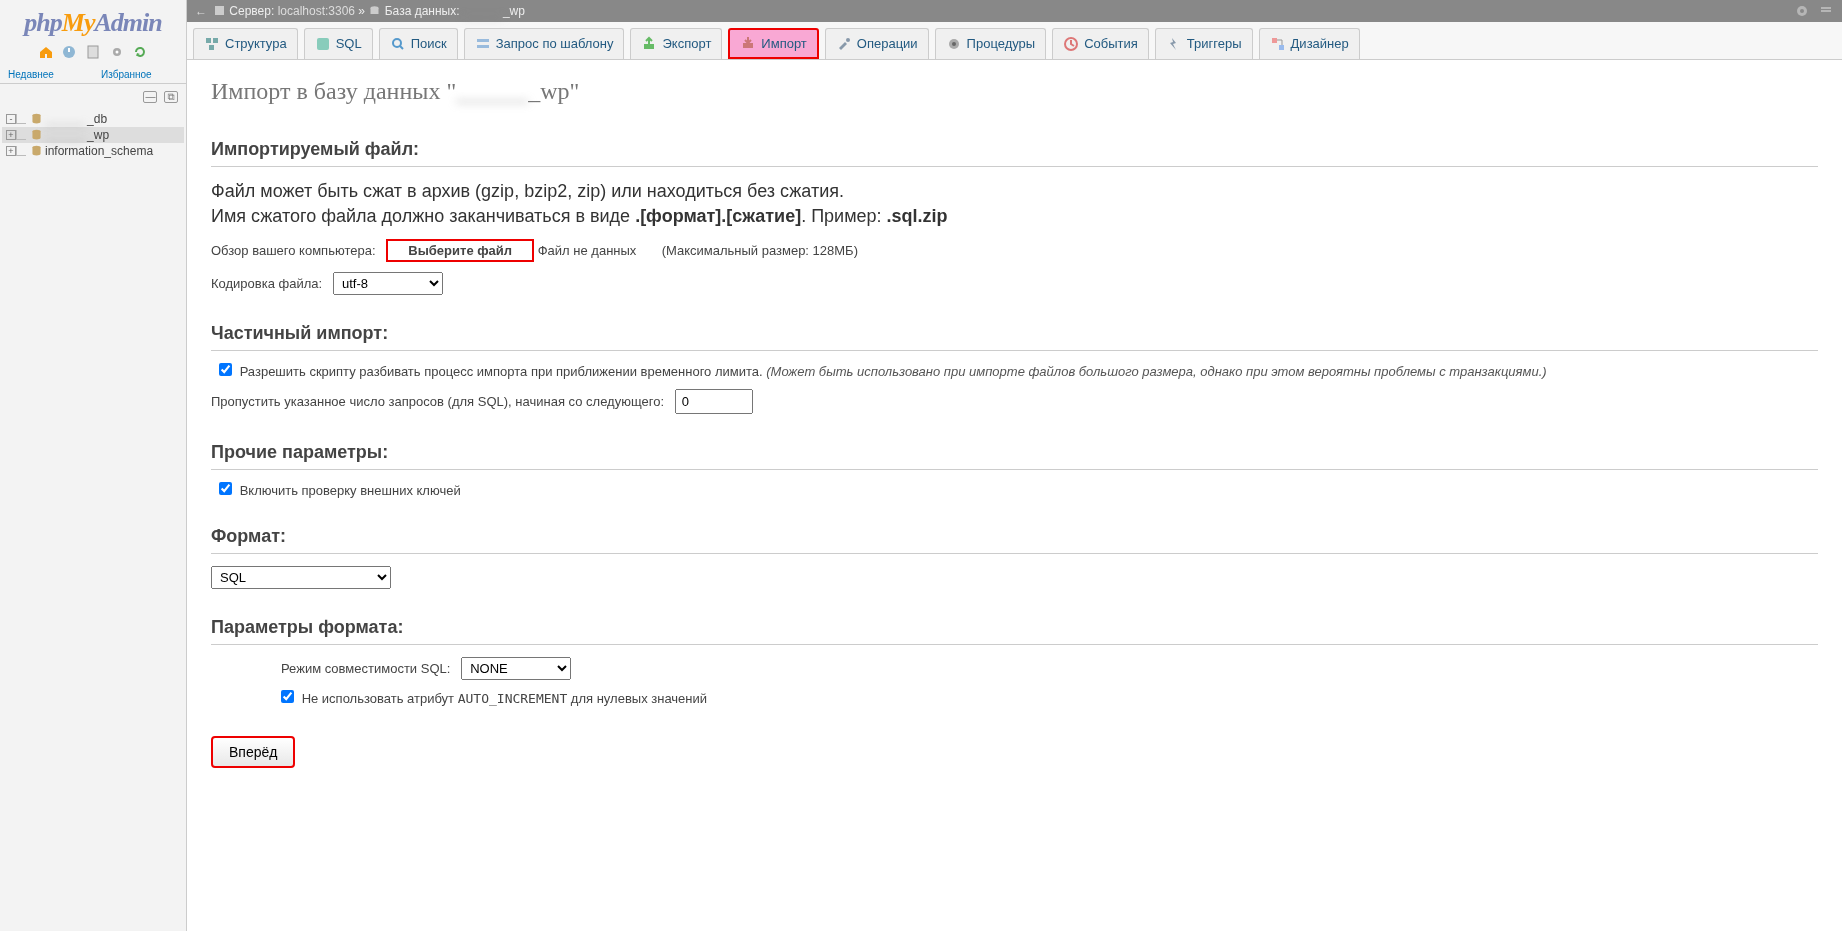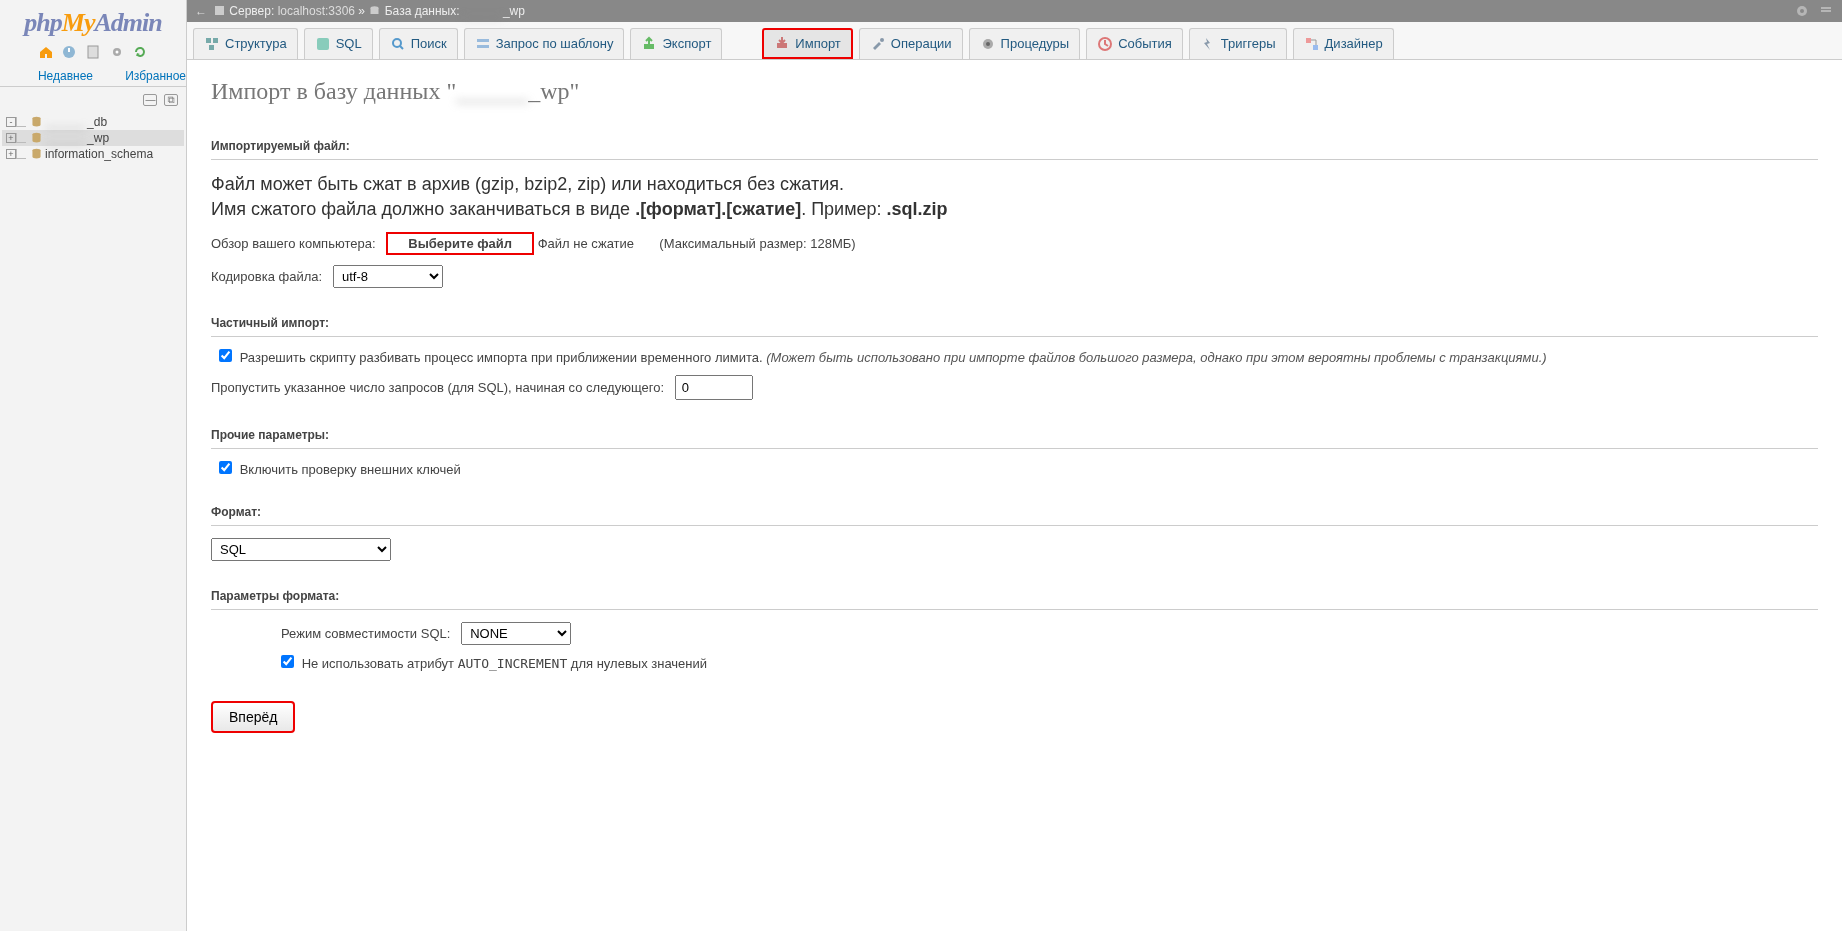--- a/index.html
+++ b/index.html
@@ -7,46 +7,46 @@
 .app { display: flex; height: 931px; width: 1842px; }
 .sidebar { width: 187px; background: #f3f3f3; border-right: 1px solid #ccc; display: flex; flex-direction: column; }
 .logo { text-align: center; padding: 8px 0 2px; }
 .logo-text { font-family: Georgia, serif; font-size: 26px; font-style: italic; font-weight: bold; letter-spacing: -1px; }
 .logo-php { color: #7A86B8; }
 .logo-my { color: #F89C0E; }
 .logo-admin { color: #7A86B8; }
 .toolbar-row { text-align: center; padding: 3px 0 6px; }
 .tool-ico { display: inline-block; width: 16px; height: 16px; margin: 0 2px; vertical-align: middle; cursor: pointer; }
 .tabs-mini { display: flex; border-bottom: 1px solid #ccc; }
-.tabs-mini > div { flex: 1; text-align: right; padding: 3px 0; font-size: 12px; color: #0073BA; cursor: pointer; margin-left: 8px; }
+.tabs-mini > div { flex: 1; text-align: left; padding: 3px 0; font-size: 10px; color: #0073BA; cursor: pointer; margin-left: 8px; }
 .minus-link { text-align: right; padding: 4px 8px; }
 .minus-sq { display:inline-block; width:14px; height:12px; border:1px solid #999; border-radius:2px; font-size:10px; line-height:10px; text-align:center; color:#777; margin-left:3px; cursor:pointer; }
 .tree { padding: 4px 2px; }
 .tree-item { display: flex; align-items: center; padding: 1px 4px; font-size: 12px; cursor: pointer; gap: 2px; }
 .tree-item.active { background: #ddd; }
 .expander { display:inline-flex; align-items:center; }
 .exp-box { width:10px; height:10px; border:1px solid #999; font-size:9px; line-height:8px; text-align:center; color:#666; }
 .branch-line { display:inline-block; width:10px; height:10px; border-bottom:1px solid #bbb; border-left:1px solid #bbb; margin-right:2px; }
 .db-ico { width:13px; height:13px; }
 .blur { filter: blur(4px); color:#888; }
 .main { flex: 1; display: flex; flex-direction: column; }
 .topbar { background: #888; height: 22px; display: flex; align-items: center; padding: 0 8px; color: #eee; font-size: 12px; }
 .topbar .back { color:#ddd; margin-right: 6px; cursor:pointer; }
 .topbar .crumb { color: #eee; }
 .topbar .crumb a { color:#ddd; text-decoration:none; }
 .topbar .right { margin-left: auto; display:flex; gap:8px; }
 .gear, .caret-up { width:16px; height:16px; cursor:pointer; opacity:.9; }
 .nav-tabs { background: #f7f7f7; border-bottom: 1px solid #ccc; padding: 6px 6px 0 6px; display:flex; gap:6px; flex-wrap:wrap; }
 .nav-tab { display:flex; align-items:center; gap:5px; background:#f0f0f0; border:1px solid #ccc; border-bottom:none; padding:5px 10px 6px; border-radius:3px 3px 0 0; color:#235a81; font-size:13px; cursor:pointer; }
-.nav-tab.active { background:#e5e5e5; border-color:#e00; border-width:2px; border-bottom:none;margin-left:34px; }
+.nav-tab.active { background:#f9a8d4; border-color:#e00; border-width:2px; border-bottom:none; }
 .nav-tab.active.redbox { border:2px solid #e00; }
 .tab-ico { width:16px; height:16px; }
 .content { padding: 18px 24px; overflow:auto; }
 h2.page-title { font-family: Georgia, serif; font-weight: normal; color: #777; font-size: 24px; margin-bottom: 28px; }
-legend, .section-hdr { font-weight: bold; color:#444; font-size:12px; padding: 6px 0; border-bottom: 1px solid #ccc; margin-top: 22px; margin-bottom: 12px; display:block; width:100%; }
+legend, .section-hdr { font-weight: bold; color:#444; font-size:18px; padding: 6px 0; border-bottom: 1px solid #ccc; margin-top: 22px; margin-bottom: 12px; display:block; width:100%; }
 .section-hdr:first-of-type { margin-top: 10px; }
 .helptext { font-size: 18px; color:#333; line-height: 1.4; }
 .row { margin: 10px 0; font-size: 13px; }
 .file-btn { display:inline-block; border:2px solid #e00; padding:2px 20px; font-size:13px; cursor:pointer; background:#fff;font-weight:bold; }
 select { font-size:13px; padding:2px 4px; min-width:110px; }
 input[type=text] { font-size:13px; padding:3px 5px; }
 .chk-row { margin: 10px 0 10px 8px; font-size:13px; }
 .chk-row label { margin-left: 4px; }
 .italic { font-style: italic; color:#555; }
 .submit-wrap { margin-top: 30px; }
@@ -240,21 +240,21 @@
       </h2>
 
       <div class="section-hdr">Импортируемый файл:</div>
       <p class="helptext">Файл может быть сжат в архив (gzip, bzip2, zip) или находиться без сжатия.</p>
       <p class="helptext">
         <span>Имя сжатого файла должно заканчиваться в виде </span><b>.[формат].[сжатие]</b><span>. Пример: </span><b>.sql.zip</b>
       </p>
       <div class="row">
         <span>Обзор вашего компьютера:</span>&nbsp;&nbsp;
         <span class="file-btn">Выберите файл</span>
-        <span>Файл не сжатие</span>
+        <span>Файл не данных</span>
         &nbsp;&nbsp;&nbsp;&nbsp;&nbsp;
         <span>(Максимальный размер: 128МБ)</span>
       </div>
       <div class="row">
         <span>Кодировка файла:</span>&nbsp;&nbsp;
         <select><option>utf-8</option></select>
       </div>
 
       <div class="section-hdr">Частичный импорт:</div>
       <div class="chk-row">

